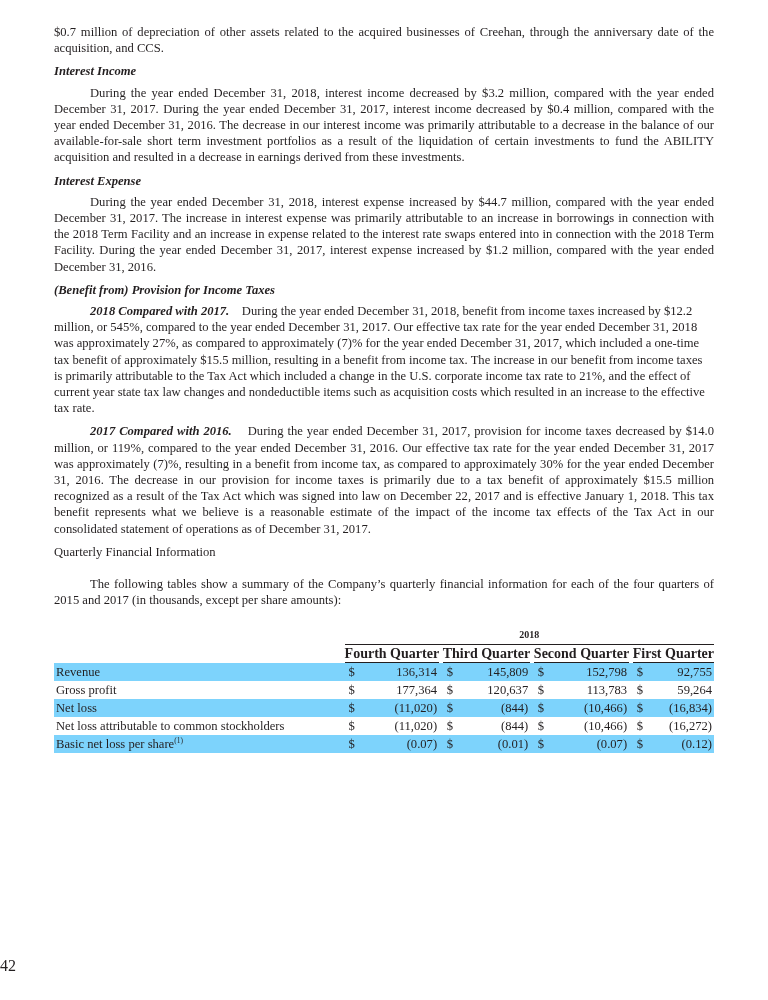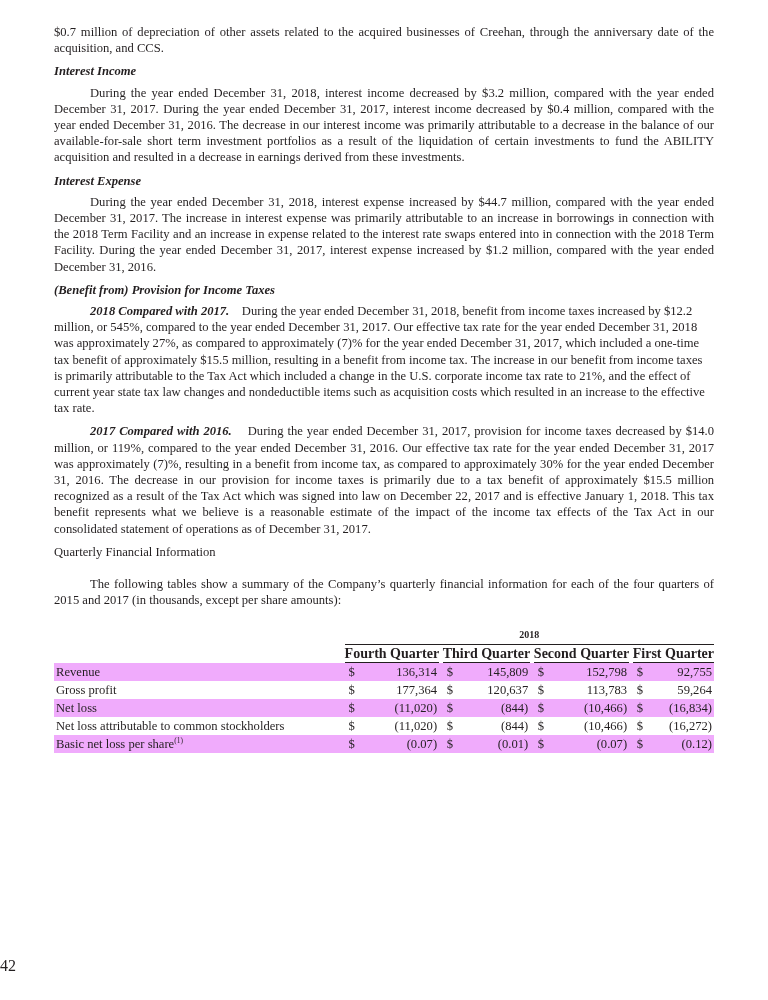--- a/index.html
+++ b/index.html
@@ -15,21 +15,21 @@
     .heading-bold { font-weight: normal; margin: 7px 0 16px 0; }
     .lead { font-weight: bold; font-style: italic; }
     .gap { height: 7px; }
 
     table.qfi { position: absolute; left: 54px; top: 626px; width: 660px; border-collapse: collapse; font-size: 12.6px; }
     table.qfi td { padding: 0; height: 18px; line-height: 18px; white-space: nowrap; }
     .yr { text-align: center; font-weight: bold; font-size: 10px; height: 15px !important; line-height: 15px !important; }
     .yr-line { border-bottom: 1.4px solid #231f20; }
     .qhdr { text-align: center; font-weight: bold; font-size: 14px; height: 15px !important; line-height: 15px !important; }
     .qline { border-bottom: 1.4px solid #231f20; }
-    .shade td { background: #f0abfc; }
+    .shade td { background: #7dd3fc; }
     .lbl { padding-left: 2px !important; }
     .dol { text-align: left; padding-left: 4px !important; }
     .val { text-align: right; padding-right: 2px !important; }
     .sp { width: 6px; }
     sup { font-size: 7.5px; line-height: 0; vertical-align: 5px; }
     .page-num { position: absolute; top: 958px; left: 0; width: 660px; font-size: 16px; }
   </style>
 </head>
 <body>
 

